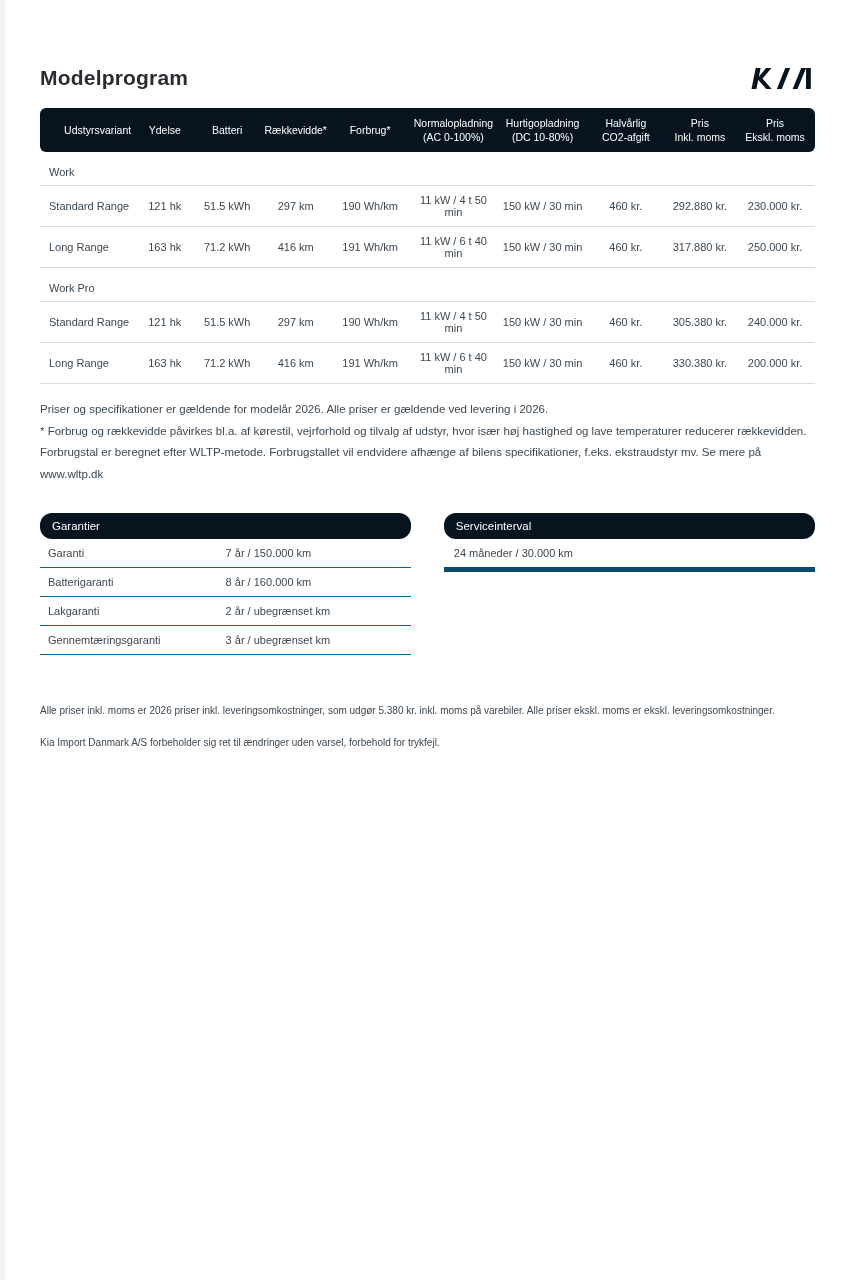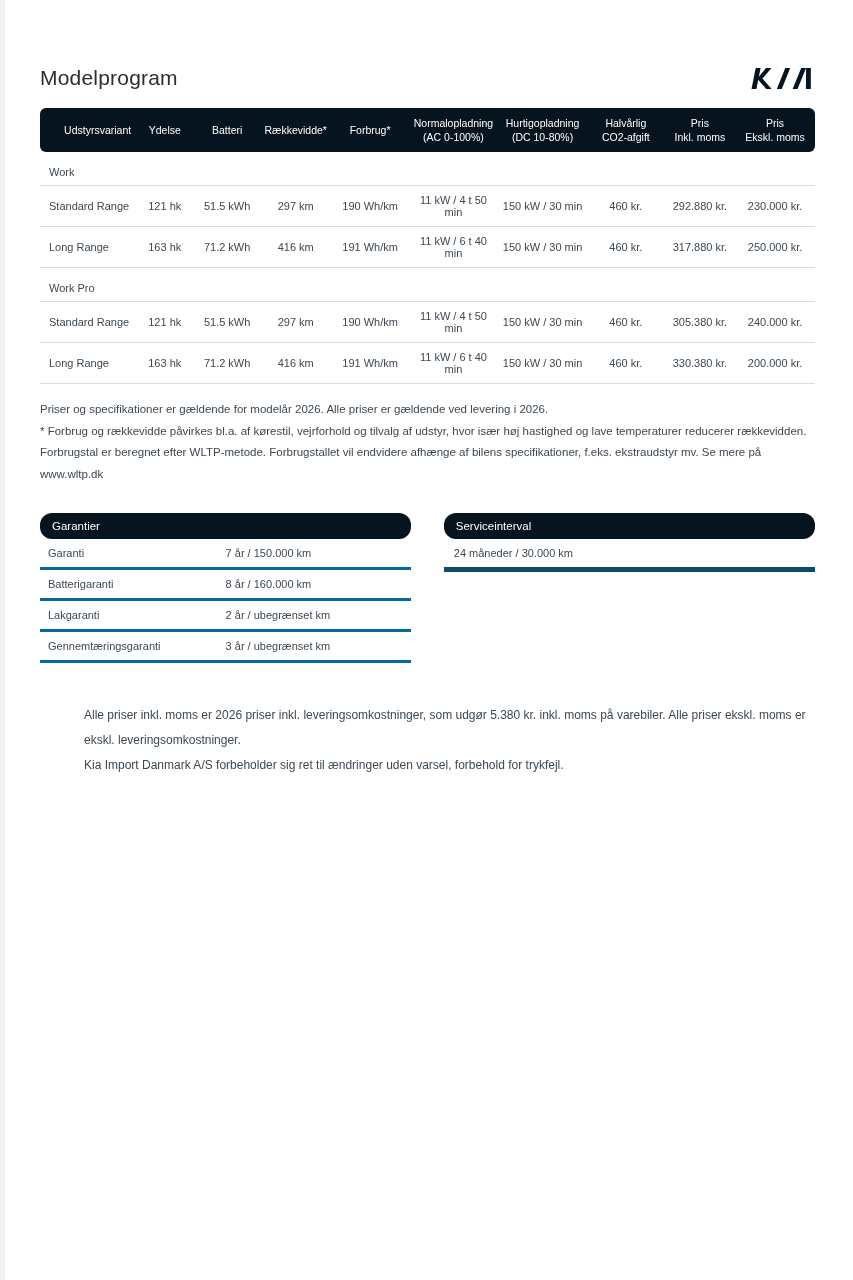--- a/index.html
+++ b/index.html
@@ -9,21 +9,21 @@
     font-family: "Liberation Sans", sans-serif;
     color: #3c4852;
     position: relative;
     overflow: hidden;
   }
   .page-edge { position:absolute; left:0; top:0; width:5px; height:100%; background:#f1f2f4; }
   .content { padding: 66px 38px 0 40px; }
 
   
   .page-header { display:flex; justify-content:space-between; align-items:center; margin-bottom:18px; }
-  .page-title { font-size:21px; font-weight:400; color:#2a2e33; letter-spacing:.2px; }
+  .page-title { font-size:21px; font-weight:700; color:#2a2e33; letter-spacing:.2px; }
   .kia-logo { display:block; }
 
   
   table.spec { width:100%; border-spacing:0; table-layout:fixed; }
   table.spec th {
     background:#05141F; color:#ffffff;
     font-size:10.5px; font-weight:400; line-height:1.35;
     padding:8px 2px; vertical-align:middle; text-align:center;
     height:43px;
   }
@@ -41,28 +41,28 @@
   .notes { margin-top:15px; }
   .notes p { font-size:11.5px; line-height:21.5px; color:#3c4852; }
 
   
   .boxes { display:flex; justify-content:space-between; margin-top:28px; }
   .box-col { width:47.9%; }
   .box-head {
     background:#05141F; color:#ffffff; border-radius:12px;
     font-size:11.5px; padding:6px 12px; line-height:14px;
   }
-  .kv-row { display:flex; align-items:center; border-bottom:3px solid #0369a1; padding:8px 0; font-size:11px; }
+  .kv-row { display:flex; align-items:center; border-bottom:1px solid #0369a1; padding:8px 0; font-size:11px; }
   .kv-label { width:50%; padding-left:8px; }
   .kv-value { flex:1; }
   .single-row { border-bottom:5px solid #0c4a6e; padding:8px 0 8px 10px; font-size:11px; }
 
   
   .footer { margin-top:40px; }
-  .footer p { font-size:12px; line-height:25px; color:#3c4852;margin-left:44px; }
+  .footer p { font-size:10px; line-height:32px; color:#3c4852; }
   .printed { margin-top:14px; font-size:11.5px; color:#3c4852; }
 </style>
 </head>
 <body>
 
 <div class="page-edge"></div>
 
 <div class="content">
 
   <div class="page-header">

